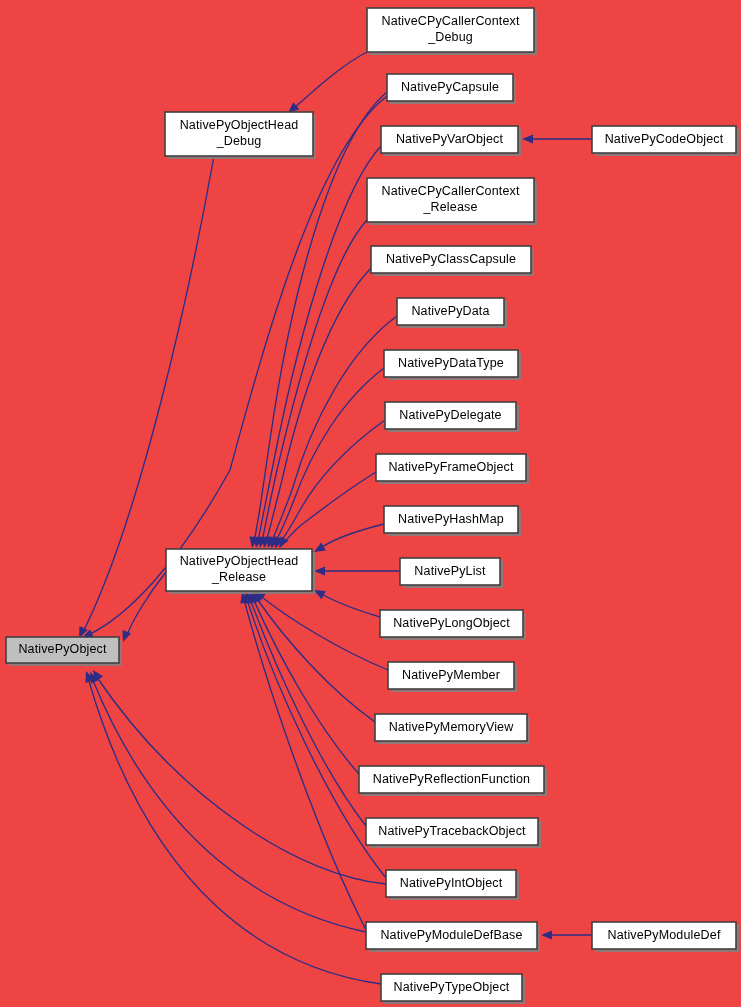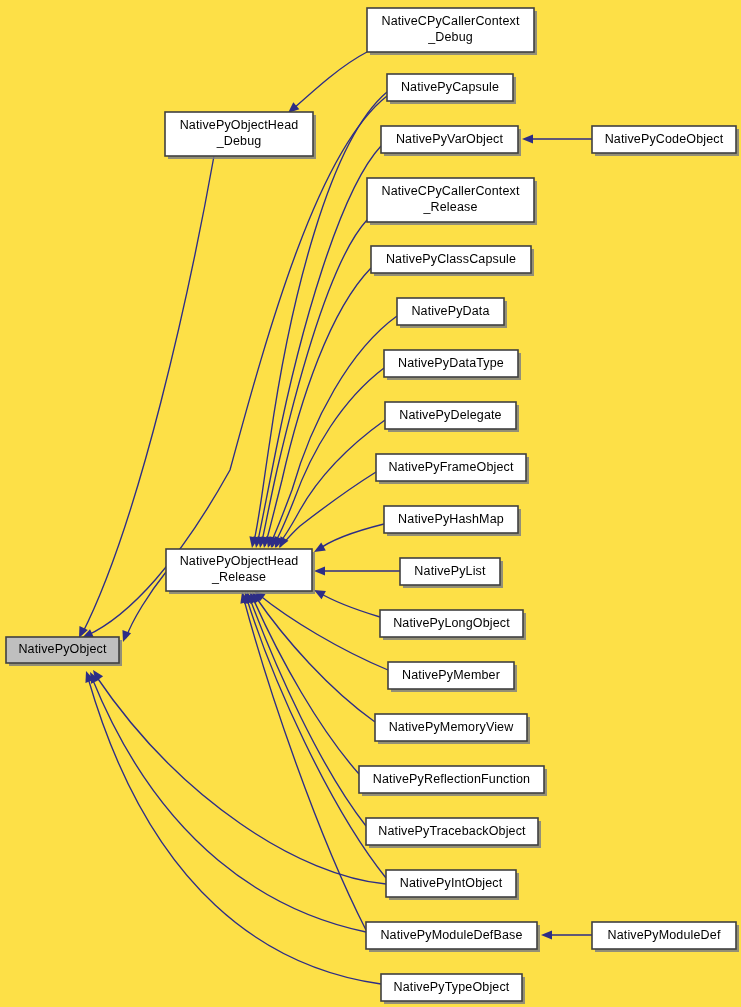--- a/index.html
+++ b/index.html
@@ -4,21 +4,21 @@
 <style>
   html, body {
     margin: 0;
     padding: 0;
     background: #ffffff;
   }
   #diagram-root {
     position: relative;
     width: 741px;
     height: 1007px;
-    background: #fde047;
+    background: #ef4444;
     font-family: "Liberation Sans", "DejaVu Sans", sans-serif;
     overflow: hidden;
   }
   svg#graph {
     position: absolute;
     top: 0;
     left: 0;
     width: 741px;
     height: 1007px;
     display: block;

